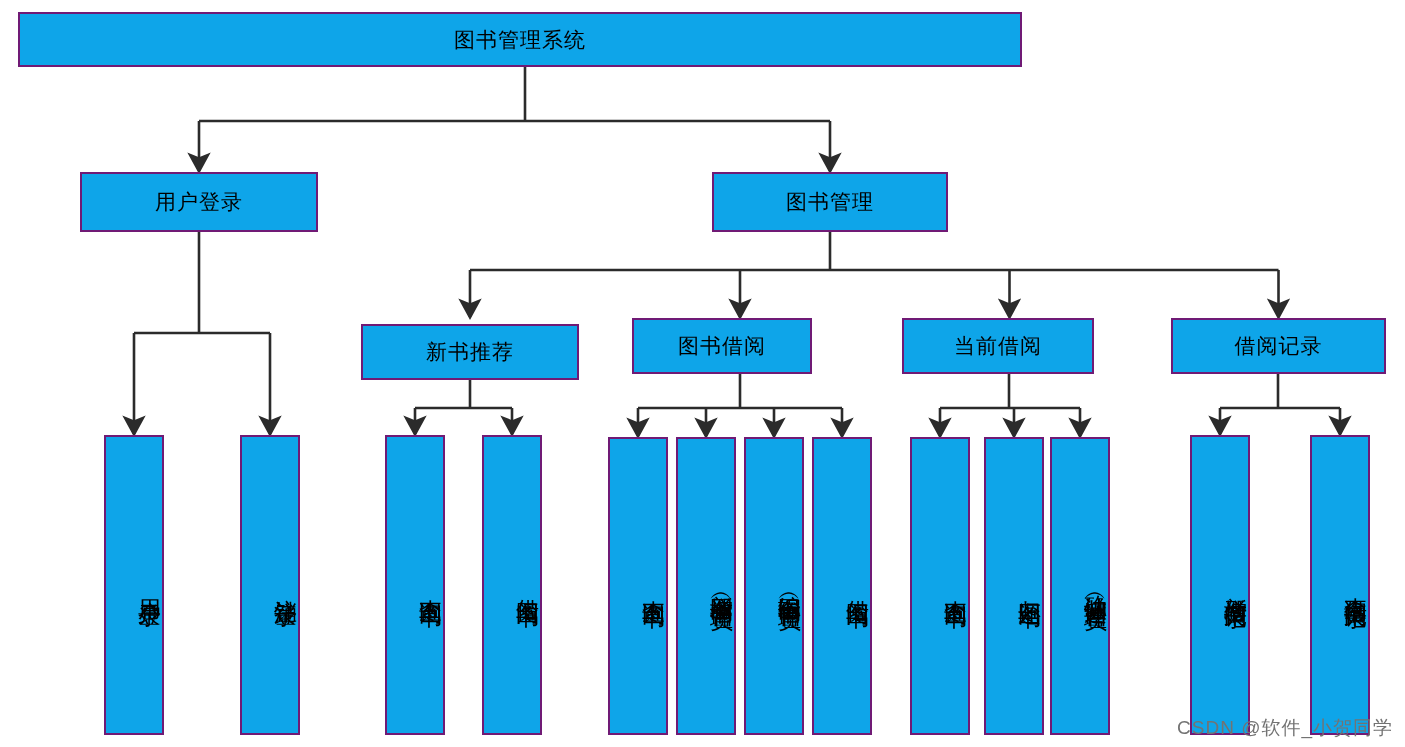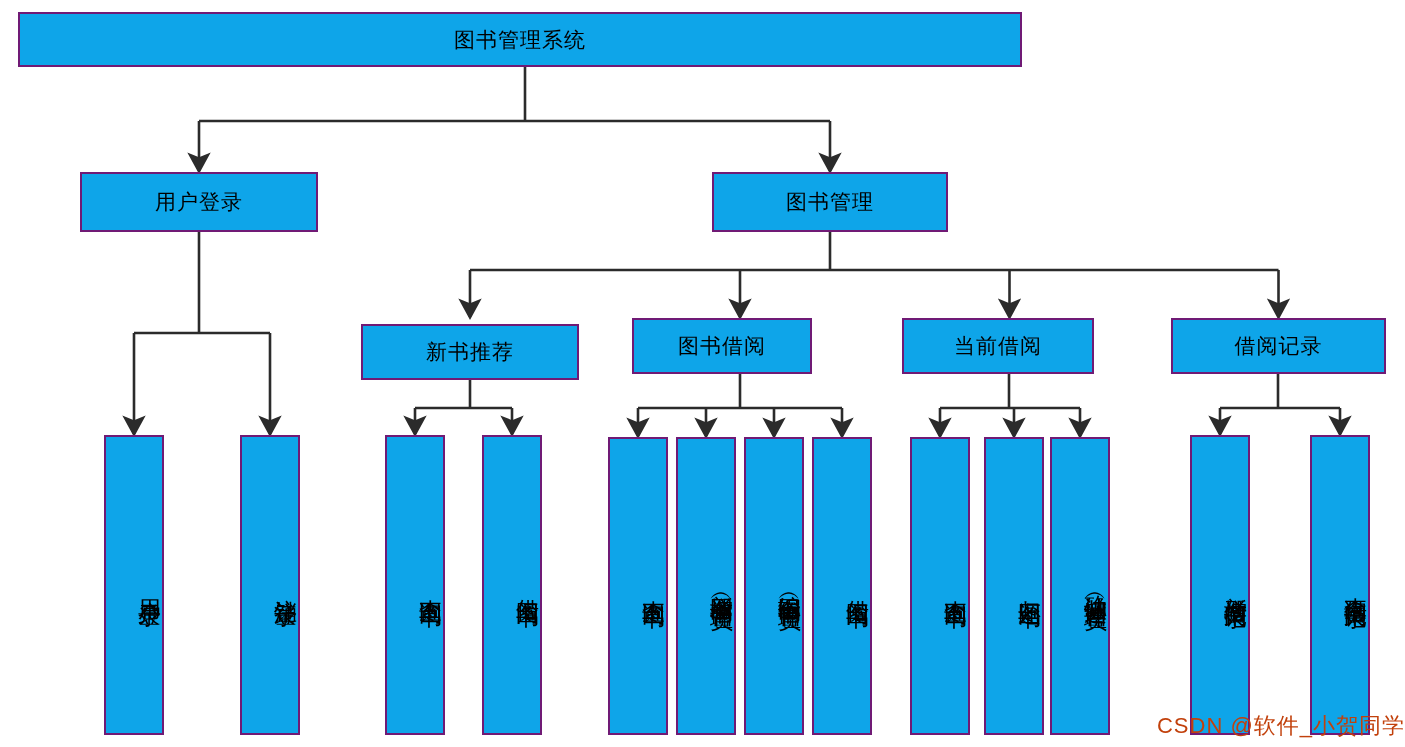--- a/index.html
+++ b/index.html
@@ -51,24 +51,24 @@
     justify-content: center;
     white-space: nowrap;
   }
   .node.vert .vlabel {
     writing-mode: vertical-rl;
     text-orientation: upright;
     letter-spacing: 2px;
   }
   #watermark {
     position: absolute;
-    right: 0;
+    right: 12px;
     bottom: 6px;
-    font-size: 22px;
-    color: #c2410c;
+    font-size: 19px;
+    color: #737373;
     letter-spacing: 1px;
     z-index: 3;
     user-select: none;
   }
 </style>
 </head>
 <body>
 
 <div id="canvas">
   <svg id="edges" viewBox="0 0 1405 747" xmlns="http://www.w3.org/2000/svg" aria-hidden="true">

